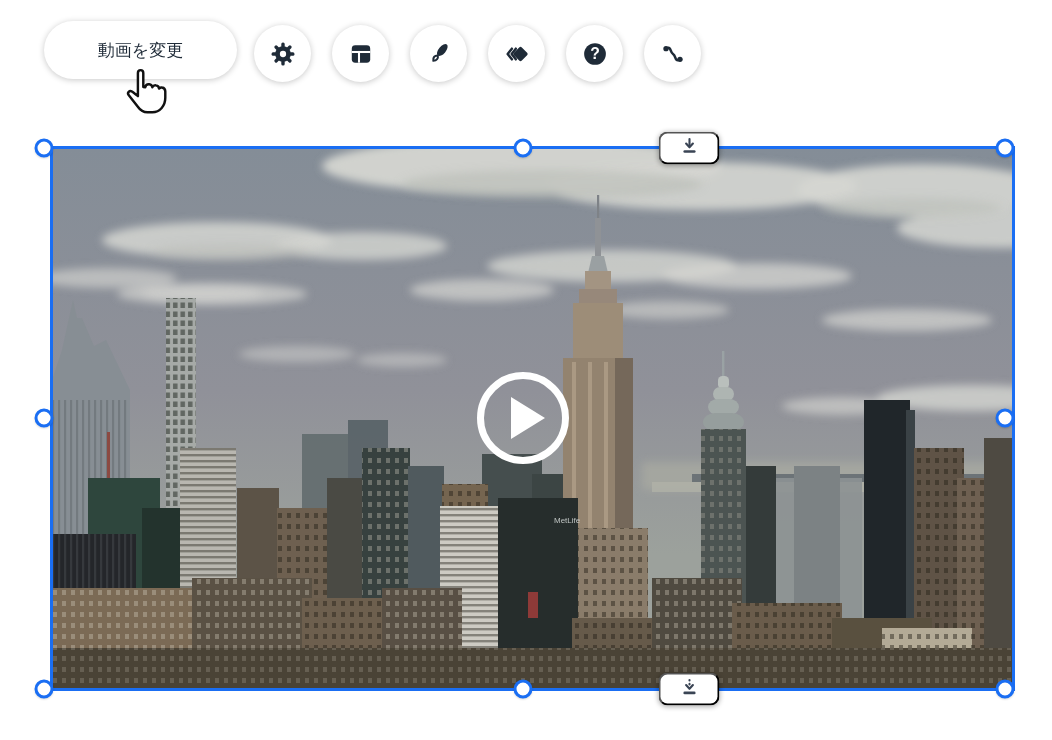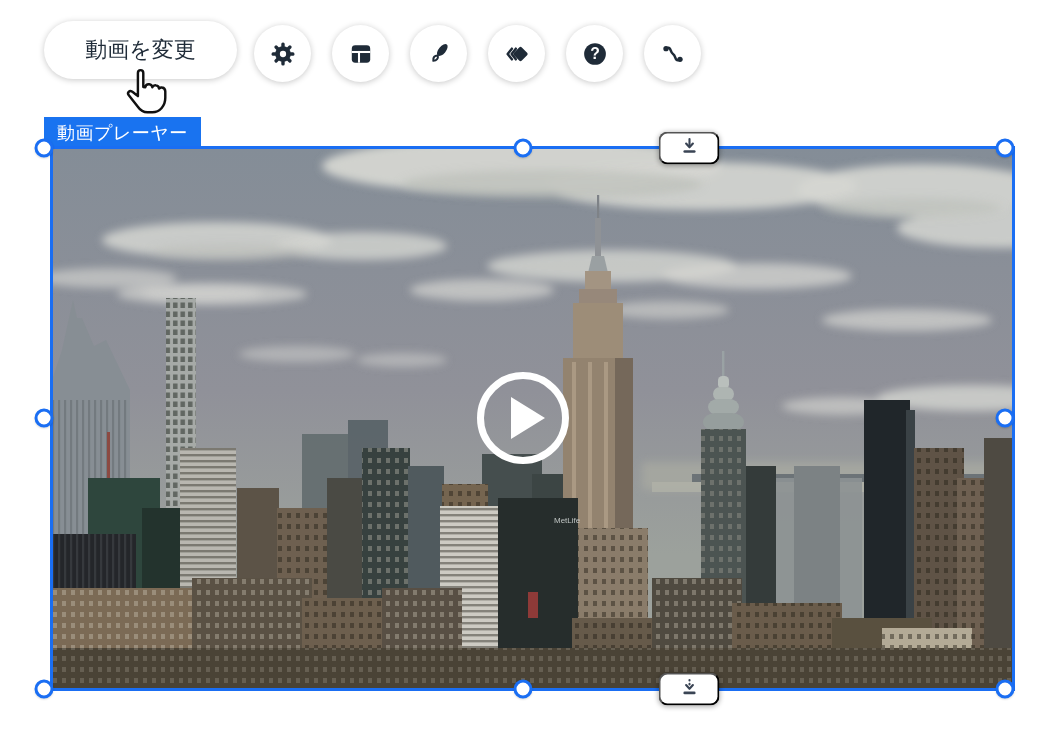--- a/index.html
+++ b/index.html
@@ -3,21 +3,21 @@
 <meta charset="utf-8">
 <style>
   html,body{margin:0;padding:0;background:#fff;}
   #canvas{position:relative;width:1052px;height:740px;background:#ffffff;overflow:hidden;
           font-family:"Liberation Sans","DejaVu Sans",sans-serif;}
 
   
   .pill-btn{position:absolute;left:44px;top:21px;height:58px;min-width:193px;box-sizing:border-box;
             background:#fff;border:none;border-radius:29px;display:flex;align-items:center;justify-content:center;
             font-family:"Liberation Sans","DejaVu Sans",sans-serif;
-            font-size:22px;color:#1f2b38;box-shadow:0 1px 6px rgba(0,0,0,.22);cursor:pointer;padding:0 26px;}
+            font-size:17px;color:#1f2b38;box-shadow:0 1px 6px rgba(0,0,0,.22);cursor:pointer;padding:0 26px;}
   .circle-btn{position:absolute;top:25px;width:57px;height:57px;border-radius:50%;background:#fff;border:none;
               box-shadow:0 1px 6px rgba(0,0,0,.22);display:flex;align-items:center;justify-content:center;cursor:pointer;padding:0;}
   .circle-btn svg{display:block;}
 
   
   .sel-label{position:absolute;left:44px;top:117px;height:31px;background:#1973f0;color:#fff;
              display:flex;align-items:center;padding:0 13px;font-size:18px;letter-spacing:.5px;}
 
   
   .frame{position:absolute;left:52px;top:148px;width:961px;height:541px;box-sizing:content-box;}
@@ -111,23 +111,20 @@
   <button class="circle-btn" style="left:644px">
     <span>
       <svg width="28" height="28" viewBox="0 0 24 24">
         <path d="M6.6 7.2 C10.6 5.2 9.2 10.2 12 12 C14.8 13.8 13.4 18.8 17.4 16.8" fill="none" stroke="#1f2b38" stroke-width="2.2" stroke-linecap="round"></path>
         <circle cx="6" cy="7.4" r="2.3" fill="#1f2b38"></circle>
         <circle cx="18" cy="16.6" r="2.3" fill="#1f2b38"></circle>
       </svg>
     </span>
   </button>
 
-  <div class="sel-label">
-    <span>動画プレーヤー</span>
-  </div>
 
   <div class="frame">
     <svg class="scene" viewBox="0 0 961 541" preserveAspectRatio="none">
       <defs>
         <linearGradient id="skyGrad" x1="0" y1="0" x2="0" y2="1">
           <stop offset="0" stop-color="#848d97"></stop>
           <stop offset="0.45" stop-color="#909199"></stop>
           <stop offset="0.75" stop-color="#9ca19c"></stop>
         </linearGradient>
         <filter id="soft" x="-30%" y="-60%" width="160%" height="220%">

